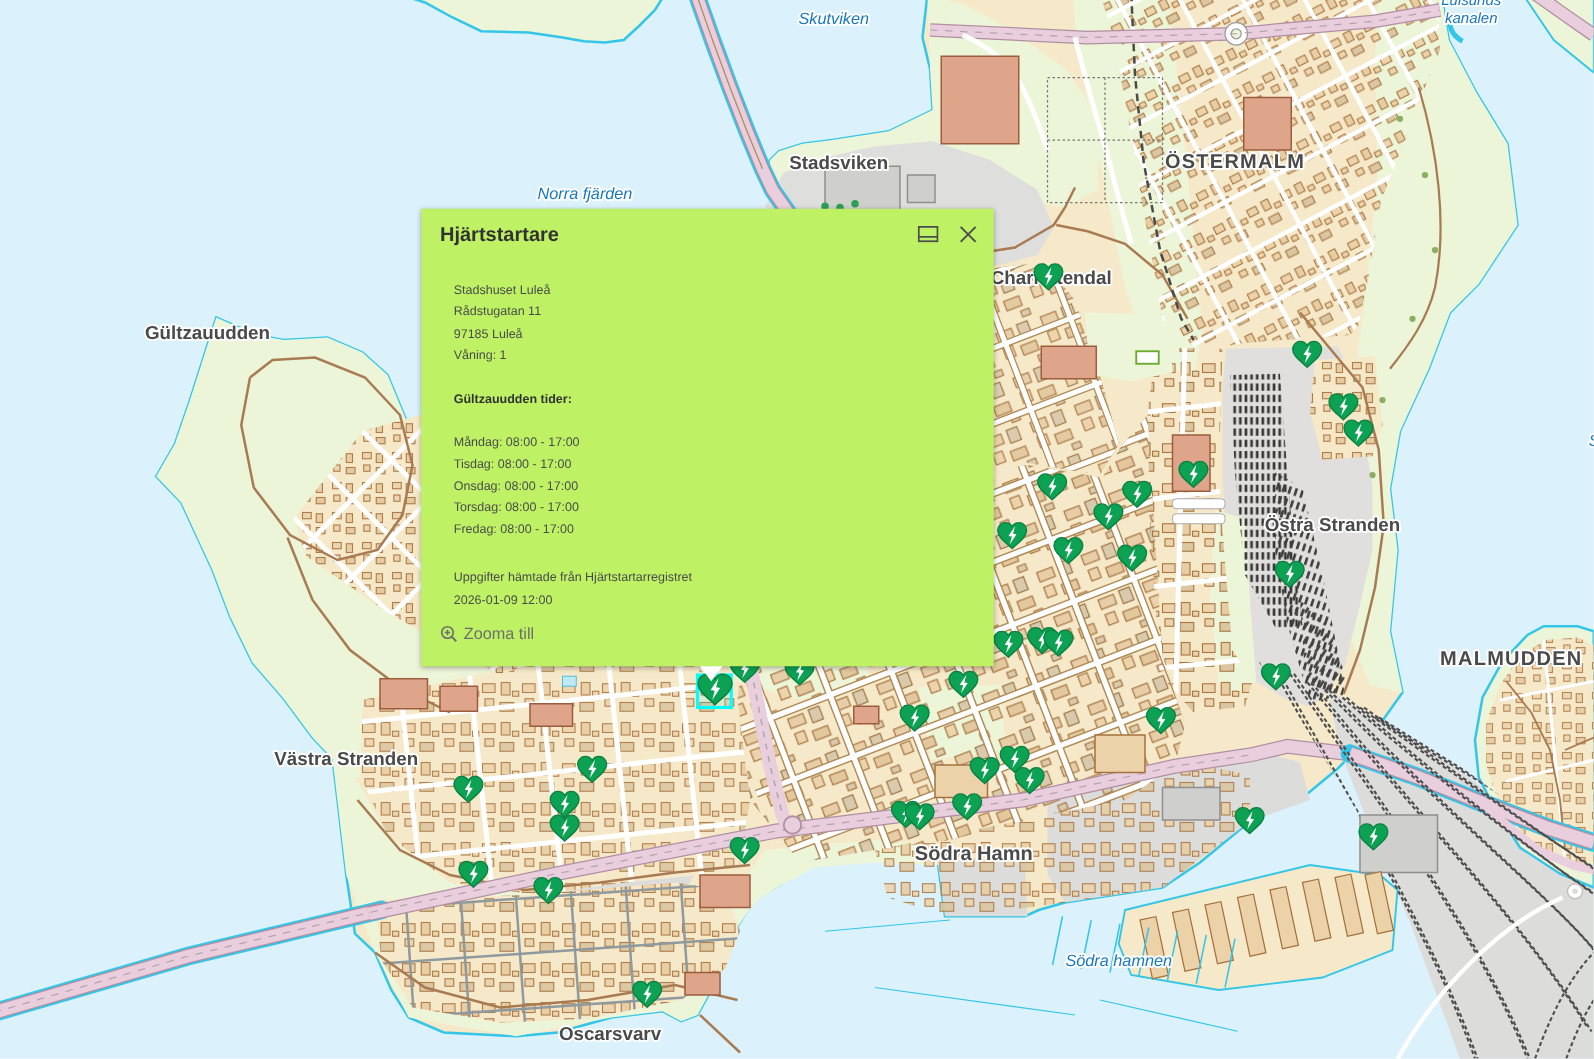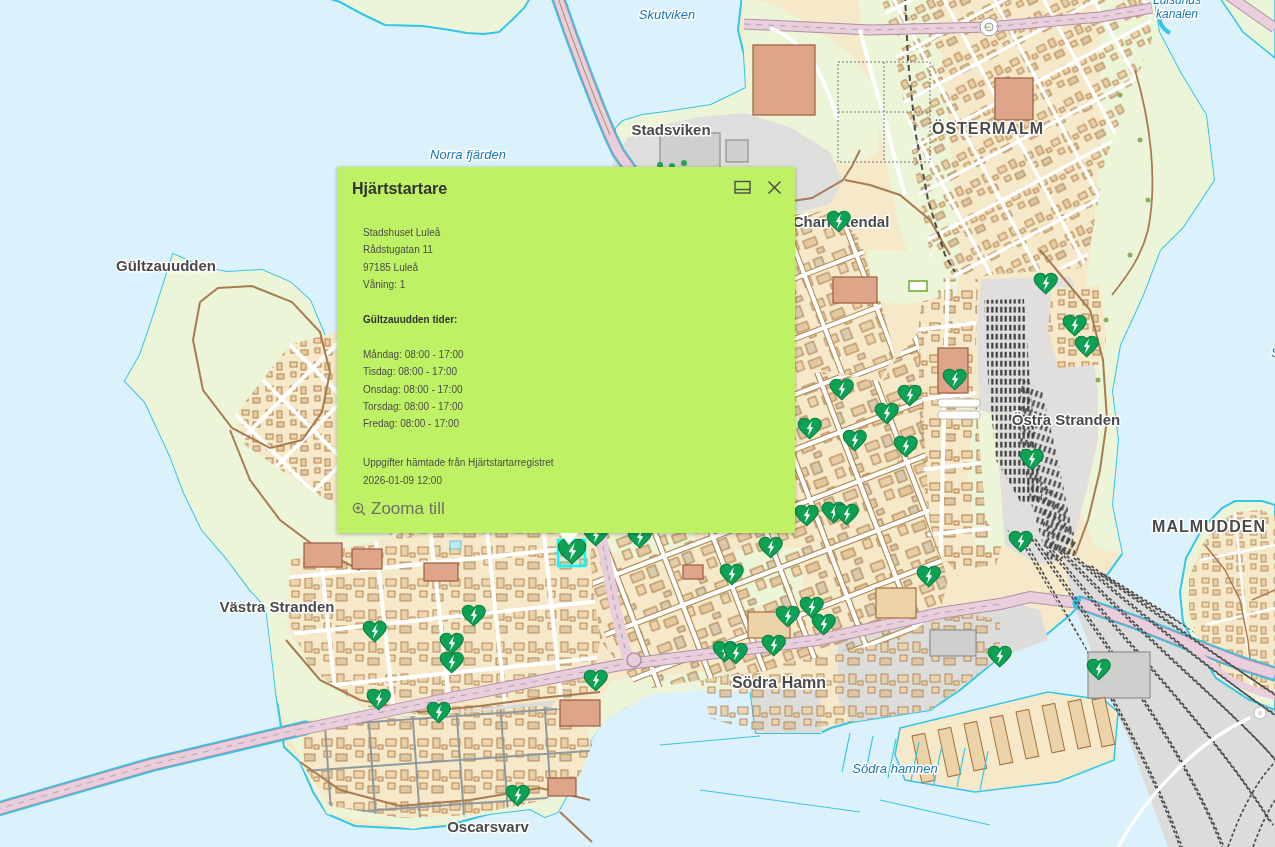--- a/index.html
+++ b/index.html
@@ -3,21 +3,21 @@
 <style>
 html,body{margin:0;padding:0;width:1275px;height:847px;overflow:hidden;}
 body{font-family:"Liberation Sans", sans-serif;position:relative;}
 #map{position:absolute;left:0;top:0;}
 #popup{position:absolute;left:337px;top:167px;width:458px;height:366px;background:#bef264;
   box-shadow:0 1px 4px rgba(0,0,0,0.3);}
 #ptitle{position:absolute;left:15px;top:13px;font-size:16px;font-weight:bold;color:#323232;}
 #picons{position:absolute;right:13px;top:13px;display:flex;align-items:center;}
 #pbody{position:absolute;left:15px;top:57px;font-size:10px;color:#4b4b4b;line-height:17.4px;margin-left:11px;}
 #pbody b.dk{color:#323232;}
-#pzoom{position:absolute;left:15px;top:496px;font-size:17px;color:#6e6e6e;display:flex;align-items:center;gap:5px;}
+#pzoom{position:absolute;left:15px;top:496px;font-size:13px;color:#6e6e6e;display:flex;align-items:center;gap:5px;}
 #pzoom{top:332px;}
 #pbeak{position:absolute;left:223px;top:366px;width:0;height:0;border-left:9px solid transparent;border-right:9px solid transparent;border-top:12px solid #ffffff;}
 </style></head>
 <body>
 <div id="map"><svg width="1275" height="847" viewBox="0 0 1275 847" xmlns="http://www.w3.org/2000/svg">
 <defs>
 <pattern id="bp" width="30" height="30" patternUnits="userSpaceOnUse" patternTransform="rotate(-27)">
  <rect x="2" y="3" width="8" height="6" fill="#ecd2a9" stroke="#a5713d" stroke-width="0.9"></rect>
  <rect x="15" y="2" width="6" height="8" fill="#e8cba0" stroke="#a5713d" stroke-width="0.9"></rect>
  <rect x="4" y="14" width="6" height="5" fill="#ecd2a9" stroke="#a5713d" stroke-width="0.9"></rect>

